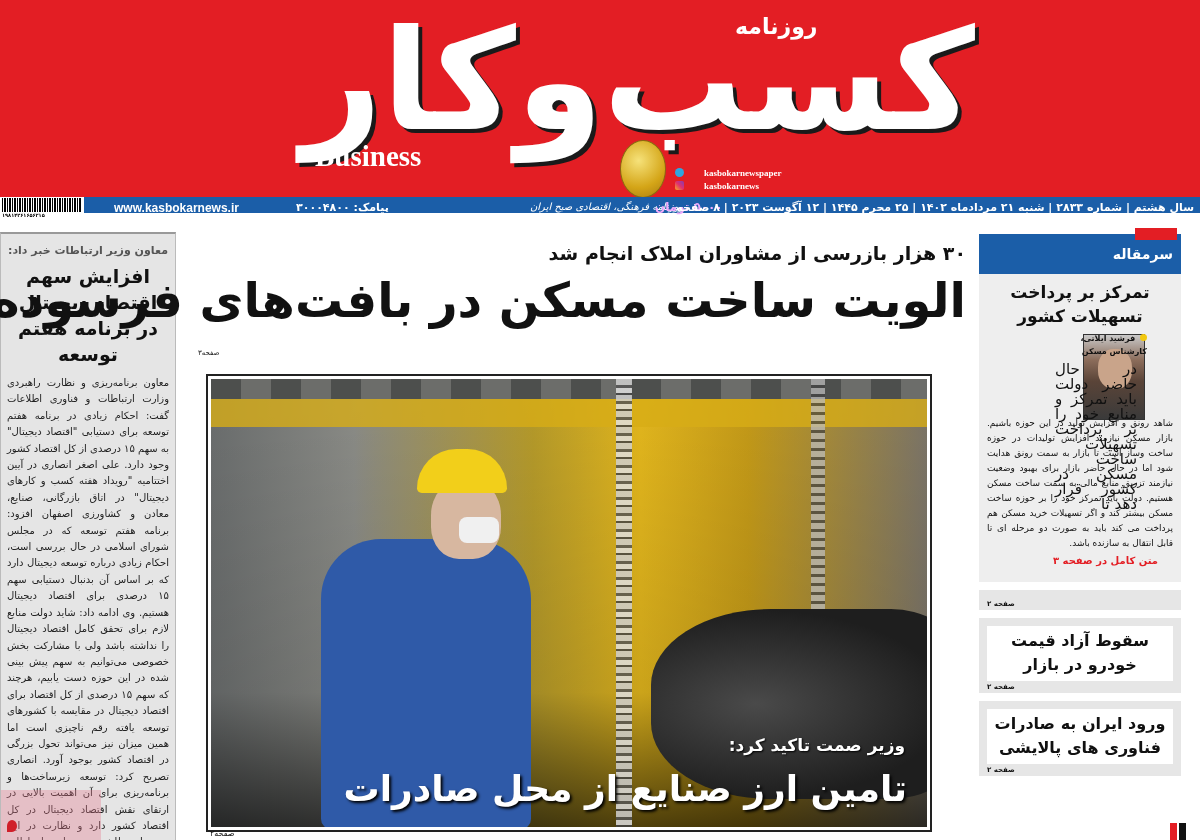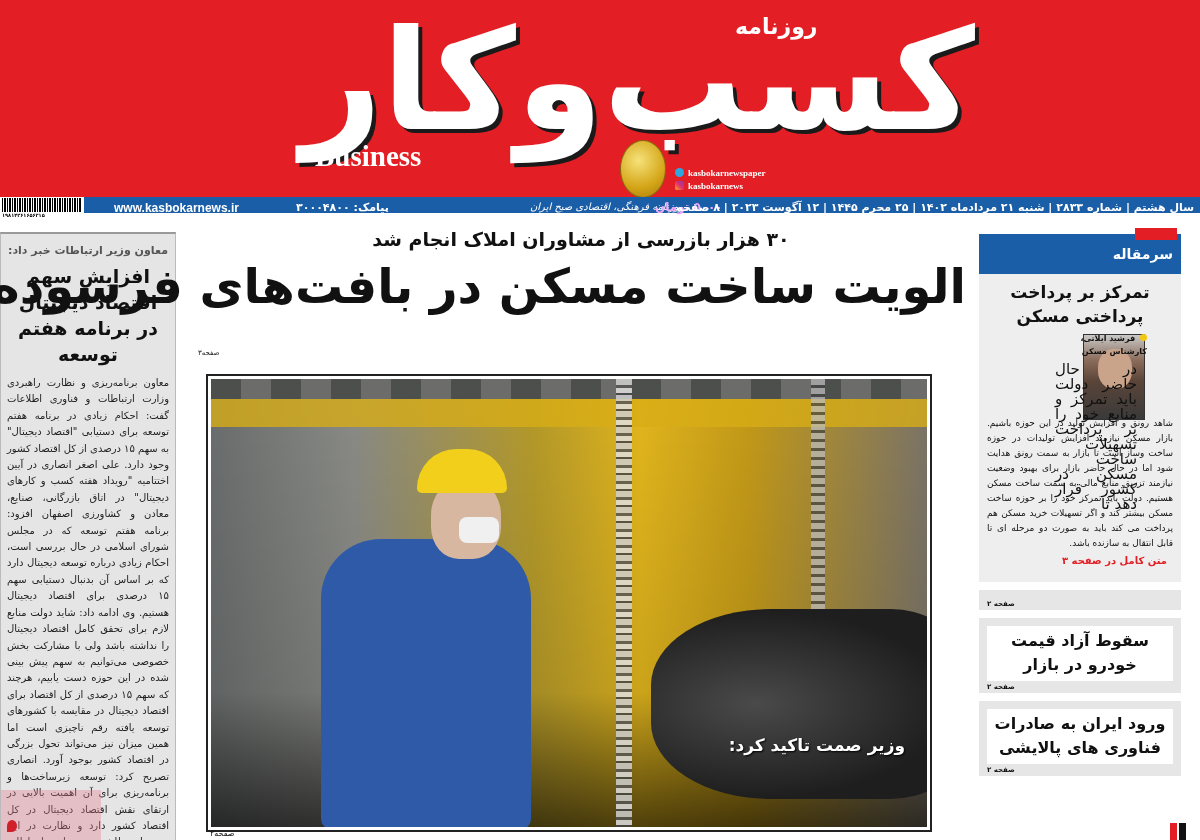--- a/index.html
+++ b/index.html
@@ -6,21 +6,21 @@
   html, body { width: 1200px; height: 840px; overflow: hidden; background: #fff; }
   body { font-family: "DejaVu Sans", sans-serif; position: relative; color: #111; }
 
   
   .masthead { position: absolute; left: 0; top: 0; width: 1200px; height: 197px; background: #e31e24; overflow: hidden; }
   .mast-daily { position: absolute; left: 735px; top: 14px; color: #fff; font-weight: bold; font-size: 22px; direction: rtl; }
   .mast-logo { position: absolute; left: 235px; top: 6px; width: 740px; height: 160px; color: #ffffff; font-weight: bold; font-size: 140px; line-height: 150px; direction: rtl; text-shadow: 4px 4px 0 #1a1a1a; letter-spacing: -4px; font-family: "DejaVu Sans", sans-serif; }
   .mast-business { position: absolute; left: 315px; top: 140px; color: #fff; font-family: "Liberation Serif", serif; font-size: 29px; font-weight: bold; }
   .mast-coin { position: absolute; left: 620px; top: 140px; width: 46px; height: 58px; border-radius: 50%; background: radial-gradient(circle at 40% 35%, #f6e27a, #d4a517 60%, #a87a10); border: 1px solid #8a6a10; }
   .mast-social { position: absolute; left: 675px; top: 166px; font-family: "Liberation Serif", serif; color: #fff; font-size: 9px; font-weight: bold; }
-  .mast-social .row { display: flex; align-items: center; gap: 4px; height: 13px; }
+  .mast-social .row { display: flex; align-items: center; gap: 20px; height: 13px; }
   .tg-icon { width: 9px; height: 9px; border-radius: 50%; background: #2ea6e0; display: inline-block; }
   .ig-icon { width: 9px; height: 9px; border-radius: 2px; background: linear-gradient(45deg,#f9a825,#e1306c,#833ab4); display: inline-block; }
 
   
   .infobar { position: absolute; left: 0; top: 197px; width: 1200px; height: 16px; background: #1b5ea8; color: #fff; font-size: 11px; font-weight: bold; }
   .infobar .barcode { position: absolute; left: 0; top: 0; width: 84px; height: 22px; background: #fff; }
   .barcode .bars { position: absolute; left: 2px; top: 1px; width: 80px; height: 14px; background: repeating-linear-gradient(90deg,#000 0 1px,#fff 1px 2px,#000 2px 4px,#fff 4px 5px); }
   .barcode .digits { position: absolute; left: 2px; top: 15px; font-size: 5px; color: #000; letter-spacing: 1px; }
   .info-web { position: absolute; left: 114px; top: 4px; font-family: "Liberation Sans", sans-serif; font-size: 12px; }
   .info-sms { position: absolute; left: 296px; top: 4px; direction: rtl; font-size: 11px; }
@@ -31,21 +31,21 @@
   
   .left-col { position: absolute; left: 0; top: 232px; width: 176px; height: 608px; border: 1px solid #bbb; border-top: 2px solid #999; border-bottom: none; background: #e5e5e5; }
   .left-kicker { direction: rtl; text-align: center; color: #555; font-size: 11px; font-weight: bold; margin-top: 10px; }
   .left-title { direction: rtl; text-align: center; font-size: 19px; font-weight: bold; line-height: 26px; margin-top: 6px; padding: 0 6px; }
   .left-body { direction: rtl; text-align: justify; font-size: 10px; line-height: 16.4px; padding: 8px 6px 0 6px; color: #222; }
   .left-ad { position: absolute; left: 0; bottom: 0; width: 100px; height: 50px; background: rgba(230,120,140,0.35); }
   .left-ad-mark { position: absolute; left: 6px; bottom: 8px; width: 10px; height: 12px; background: #d0202a; border-radius: 50% 50% 50% 0; }
 
   
   .center { position: absolute; left: 196px; top: 228px; width: 770px; height: 612px; }
-  .sub-head { direction: rtl; text-align: center; font-size: 19px; font-weight: bold; }
+  .sub-head { direction: rtl; font-size: 19px; font-weight: bold; margin-top: 14px; }
   .main-head { direction: rtl; text-align: center; font-size: 48px; font-weight: bold; line-height: 64px; letter-spacing: -2px; margin-top: 4px; white-space: nowrap; }
   .page-ref-1 { position: absolute; left: 2px; top: 121px; font-size: 7px; direction: rtl; }
   .photo-frame { position: absolute; left: 10px; top: 146px; width: 726px; height: 458px; border: 2px solid #222; padding: 3px; background: #fff; }
   .photo { position: relative; width: 100%; height: 100%; overflow: hidden;
     background:
       linear-gradient(180deg, rgba(70,70,70,0) 0%, rgba(0,0,0,0.1) 70%, rgba(0,0,0,0.65) 100%),
       linear-gradient(90deg, #6b6e6e 0%, #8a8b86 20%, #b59a2a 45%, #e2b61d 60%, #c49a18 75%, #7c7568 100%); }
   .ph-beam { position: absolute; left: 0; top: 20px; width: 100%; height: 28px; background: #d7ac17; opacity: .8; }
   .ph-roof { position: absolute; left: 0; top: 0; width: 100%; height: 20px; background: repeating-linear-gradient(90deg,#4d4f4d 0 30px,#6c6d6a 30px 60px); }
   .ph-worker-body { position: absolute; left: 110px; top: 160px; width: 210px; height: 290px; background: #2f5aa8; border-radius: 60px 60px 10px 10px; }
@@ -66,21 +66,21 @@
   .ed-tag-red { position: absolute; right: 4px; top: -6px; width: 42px; height: 12px; background: #e31e24; }
   .ed-tag-label { position: absolute; right: 8px; top: 12px; color: #fff; font-weight: bold; font-size: 14px; direction: rtl; }
   .ed-title { direction: rtl; text-align: center; font-weight: bold; font-size: 17px; line-height: 24px; margin-top: 6px; }
   .ed-author-row { position: relative; height: 98px; margin-top: 4px; }
   .ed-photo { position: absolute; left: 104px; top: 2px; width: 62px; height: 86px; background: linear-gradient(180deg,#c9c9c9 0%,#8b6c5a 30%,#5a4438 55%,#3a3a3a 100%); border: 1px solid #333; }
   .ed-photo::after { content: ""; position: absolute; left: 14px; top: 14px; width: 34px; height: 40px; border-radius: 45%; background: #c9a48a; }
   .ed-author { position: absolute; right: 34px; top: 0; width: 80px; direction: rtl; font-size: 8px; font-weight: bold; line-height: 13px; }
   .ed-author .bulb { display: inline-block; width: 7px; height: 7px; border-radius: 50%; background: #f2c80f; margin-left: 2px; }
   .ed-lead { position: absolute; right: 44px; top: 30px; width: 82px; direction: rtl; font-size: 15px; line-height: 15px; text-align: justify; margin-left: 44px; }
   .ed-body { direction: rtl; text-align: justify; font-size: 9px; line-height: 15px; padding: 0 8px; margin-top: -14px; }
-  .ed-more { direction: rtl; color: #e31e24; font-weight: bold; font-size: 10px; padding: 4px 14px 0 0; }
+  .ed-more { direction: rtl; color: #e31e24; font-weight: bold; font-size: 10px; padding: 4px 23px 0 0; }
 
   .news-box { background: #e6e6e6; margin-top: 8px; padding: 8px 8px 2px 8px; position: relative; }
   .news-inner { background: #fff; padding: 3px 2px 4px 2px; }
   .news-kicker { direction: rtl; text-align: center; color: #e31e24; font-size: 9px; font-weight: bold; }
   .news-title { direction: rtl; text-align: center; font-size: 16px; font-weight: bold; line-height: 24px; }
   .news-page { direction: rtl; text-align: left; font-size: 7px; font-weight: bold; padding: 2px 2px 0 0; }
 
   .corner-marks { position: absolute; left: 1170px; top: 823px; }
   .corner-marks span { display: inline-block; width: 7px; height: 17px; margin-right: 2px; }
 </style>
@@ -134,32 +134,33 @@
       <div class="ph-roof"></div>
       <div class="ph-beam"></div>
       <div class="ph-chain"></div>
       <div class="ph-chain2"></div>
       <div class="ph-worker-body"></div>
       <div class="ph-worker-head"></div>
       <div class="ph-helmet"></div>
       <div class="ph-mask"></div>
       <div class="ph-cylinder"></div>
       <div class="ph-kicker">وزیر صمت تاکید کرد:</div>
+      <div class="ph-title">تامین ارز صنایع از محل صادرات</div>
     </div>
   </div>
   <div class="page-ref-2">صفحه۲</div>
 </div>
 
 <div class="right-col">
   <div class="editorial-box">
     <div class="ed-tag">
       <div class="ed-tag-red"></div>
       <div class="ed-tag-label">سرمقاله</div>
     </div>
-    <div class="ed-title">تمرکز بر پرداخت پرداختی مسکن</div>
+    <div class="ed-title">تمرکز بر پرداخت تسهیلات کشور</div>
     <div class="ed-author-row">
       <div class="ed-photo"></div>
       <div class="ed-author">
         <span class="bulb"></span>
         <span>فرشید ایلاتی، کارشناس مسکن</span>
       </div>
       <div class="ed-lead">در حال حاضر دولت باید تمرکز و منابع خود را بر پرداخت تسهیلات ساخت مسکن در کشور قرار دهد تا</div>
     </div>
     <div class="ed-body">شاهد رونق و افزایش تولید در این حوزه باشیم. بازار مسکن نیازمند افزایش تولیدات در حوزه ساخت وساز است تا بازار به سمت رونق هدایت شود اما در حال حاضر بازار برای بهبود وضعیت نیازمند تزریق منابع مالی به سمت ساخت مسکن هستیم. دولت باید تمرکز خود را بر حوزه ساخت مسکن بیشتر کند و اگر تسهیلات خرید مسکن هم پرداخت می کند باید به صورت دو مرحله ای تا قابل انتقال به سازنده باشد.</div>
     <div class="ed-more">متن کامل در صفحه ۳</div>

